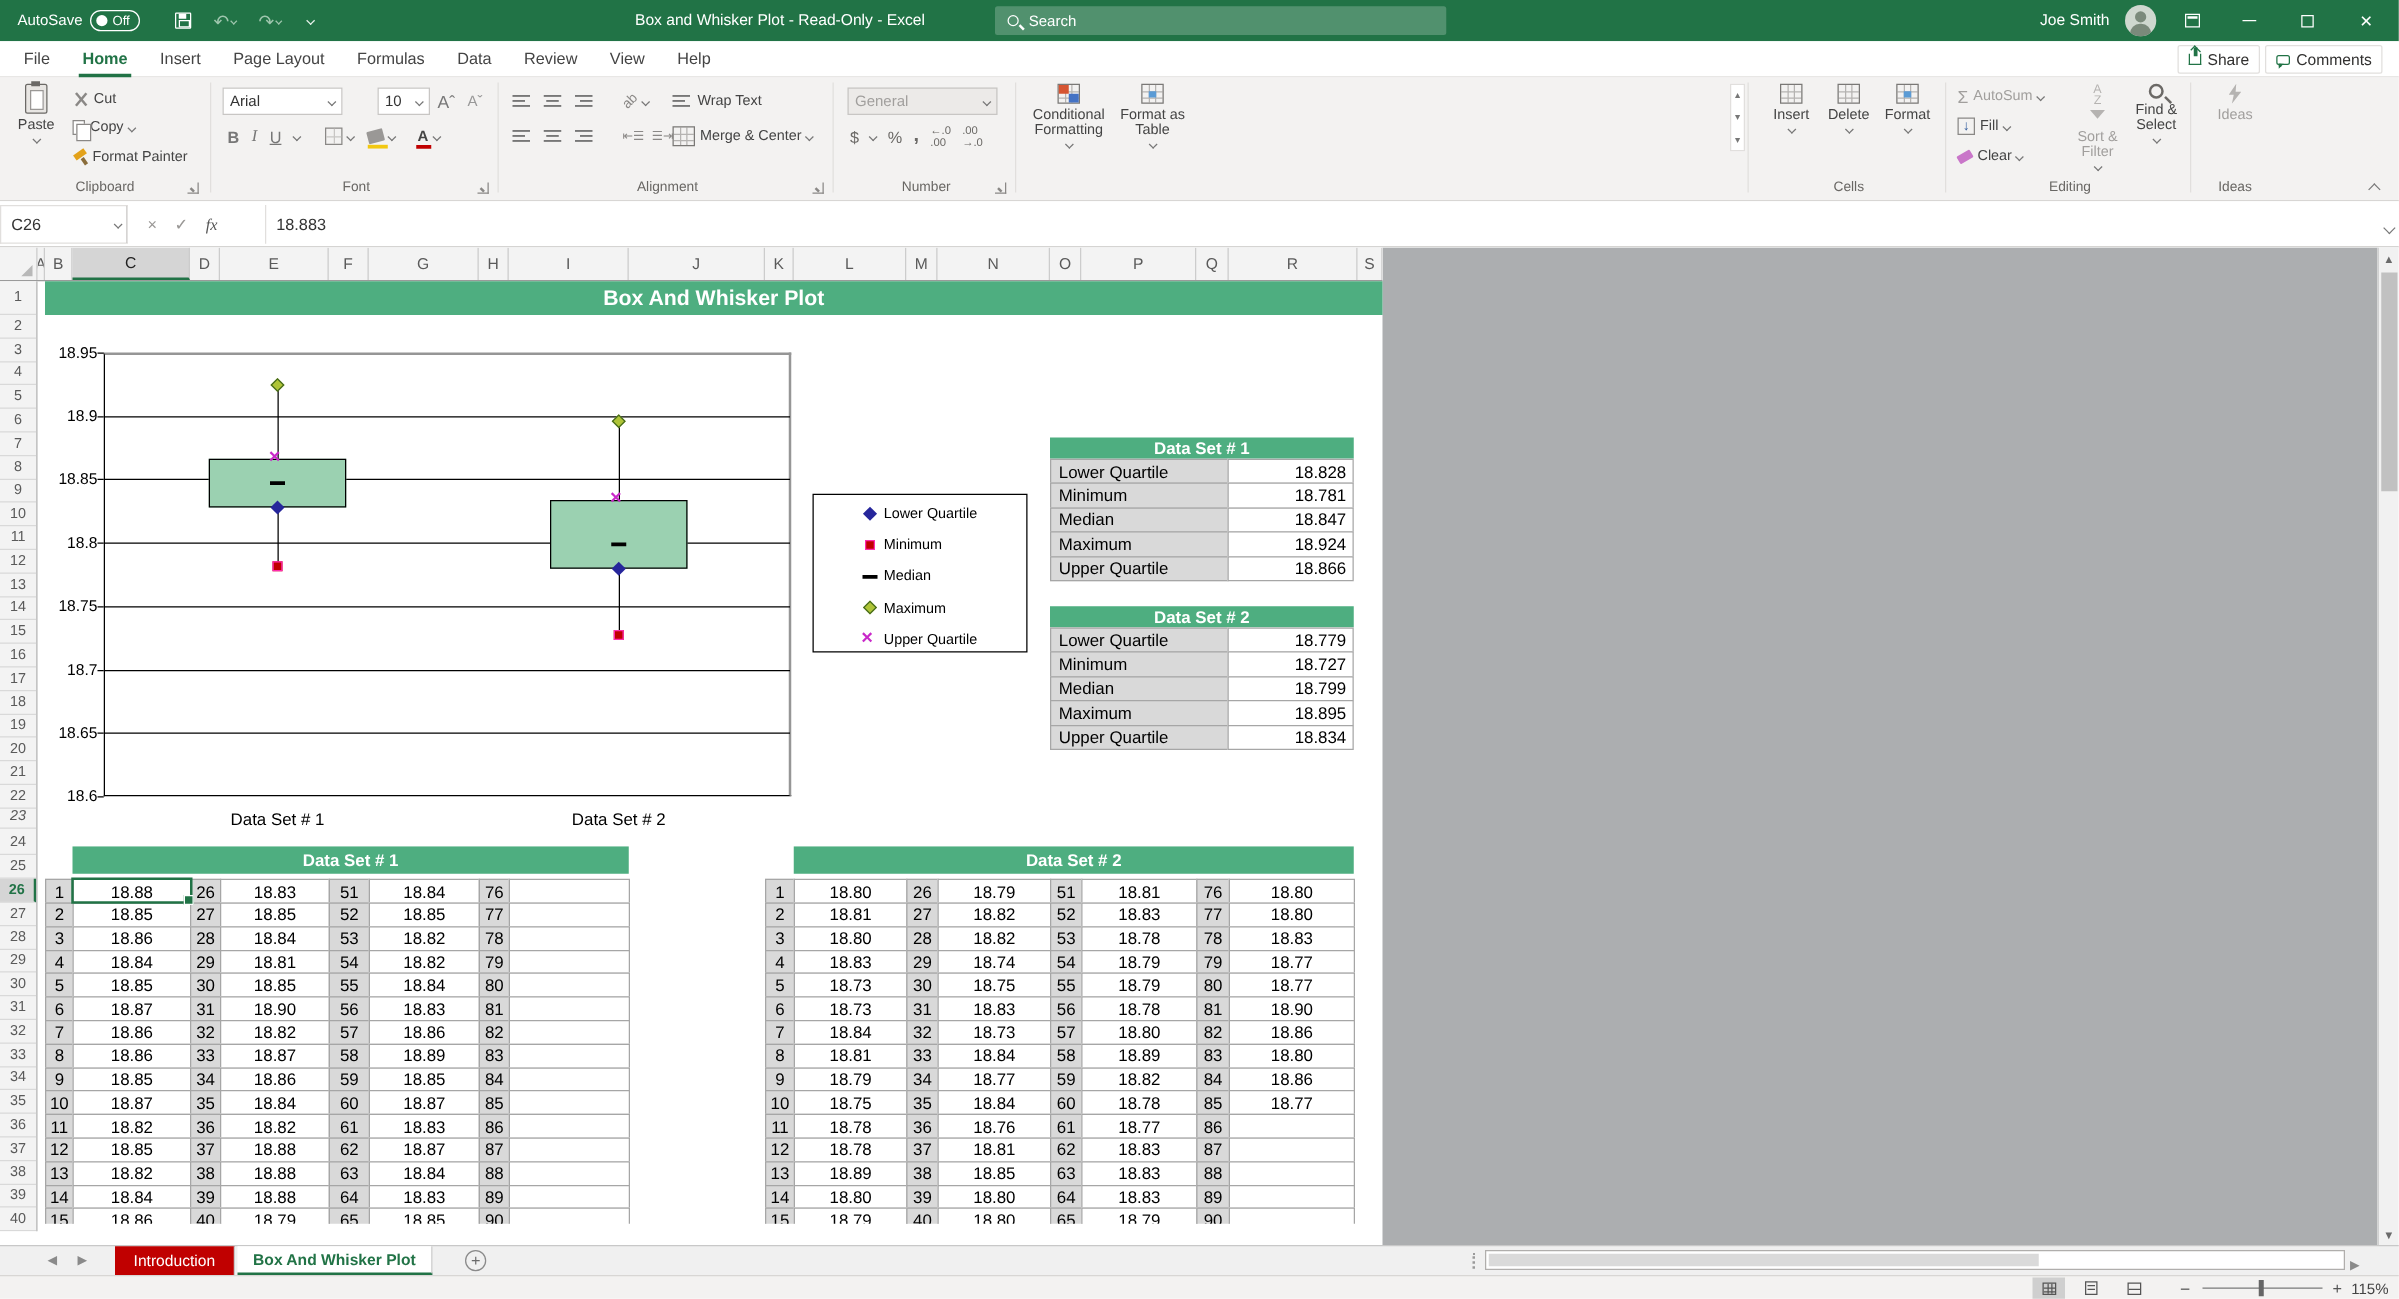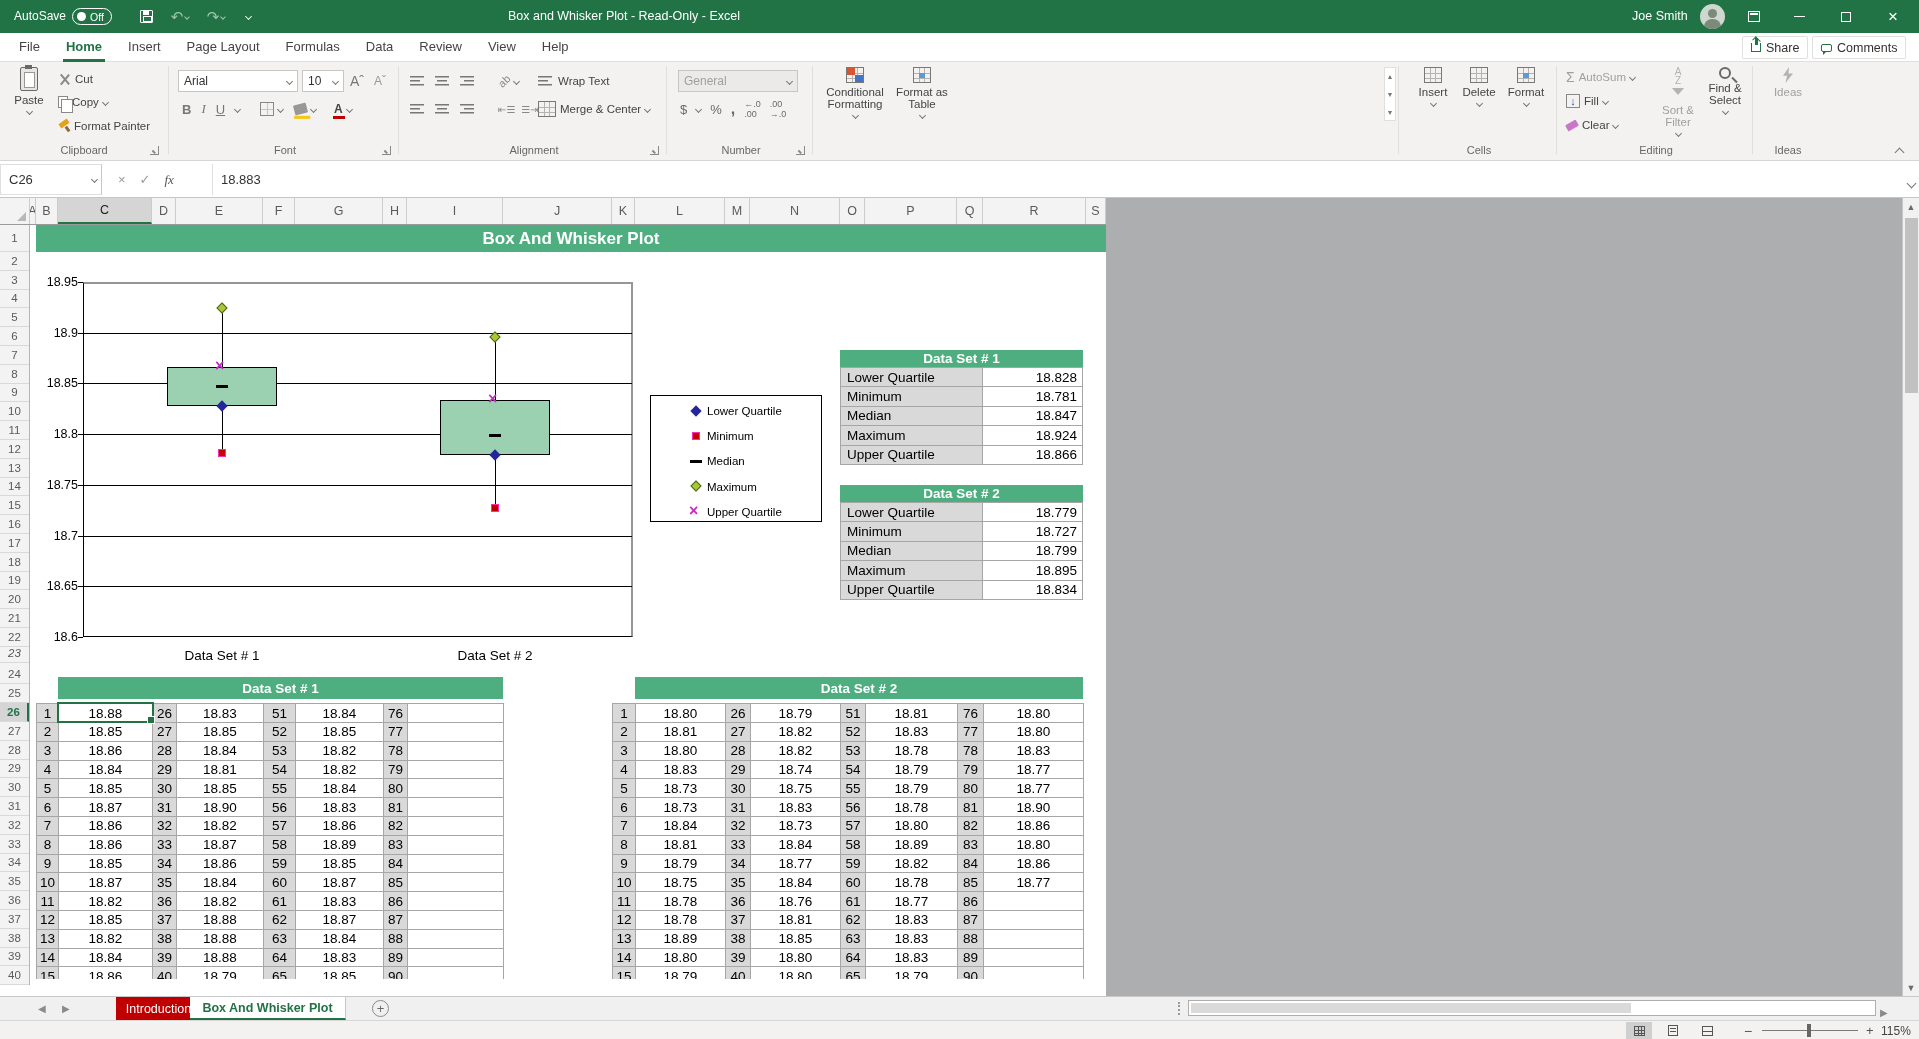--- a/index.html
+++ b/index.html
@@ -178,20 +178,24 @@
     </div>
     <div class="tb-ic" style="left:132px;width:28px">
         <span class="floppy"></span>
       </div>
     <div class="tb-ic" style="left:164px;width:32px;font-size:15px;color:#9fc6ae">↶<span class="chev" style="width:4px;height:4px;margin-left:2px"></span></div>
     <div class="tb-ic" style="left:200px;width:32px;font-size:15px;color:#9fc6ae">↷<span class="chev" style="width:4px;height:4px;margin-left:2px"></span></div>
     <div class="tb-ic" style="left:238px;width:20px">
         <span class="chev" style="width:5px;height:5px"></span>
       </div>
     <div class="txt abs" style="left:300px;width:440px;text-align:right;font-size:12.5px">Box and Whisker Plot  -  Read-Only  -  Excel</div>
+    <div id="searchbox">
+      <span class="mag"></span>
+      <span>Search</span>
+    </div>
     <div class="txt abs" style="left:1632px;font-size:12.5px">Joe Smith</div>
     <div id="avatar"></div>
     <div class="winbtn" style="left:1734px">
         <span class="ribopt"></span>
       </div>
     <div class="winbtn" style="left:1779px">
         <span style="display:block;width:11px;height:1.5px;background:#fff"></span>
       </div>
     <div class="winbtn" style="left:1826px">
         <span class="restore"></span>
@@ -243,21 +247,21 @@
       <div class="smrow" style="left:58px;top:55px">
           <span class="brush"></span>
           <span>Format Painter</span>
         </div>
       <div class="glabel">Clipboard</div>
       <div class="launcher" style="left:150px"></div>
     </div>
     <div class="rsep" style="left:168px"></div>
 
     <div class="rgroup" style="left:172px;width:226px">
-      <div class="combo" style="left:6px;top:8px;width:120px">
+      <div class="combo" style="left:6px;top:8px;width:96px">
           <span>Arial</span>
           <span class="cv"></span>
         </div>
       <div class="combo" style="left:130px;top:8px;width:42px">
           <span>10</span>
           <span class="cv"></span>
         </div>
       <div class="smrow" style="left:178px;top:10px;font-size:14px;color:#777">Aˆ</div>
       <div class="smrow" style="left:202px;top:10px;font-size:12px;color:#999">Aˇ</div>
       <div class="smrow" style="left:10px;top:38px;gap:10px">
@@ -845,21 +849,21 @@
       <div class="varr" style="top:0">▲</div>
       <div id="vthumb"></div>
       <div class="varr" style="top:781px">▼</div>
     </div>
   </div>
 
   <div id="tabbar">
     <div class="navarr" style="left:38px">◀</div>
     <div class="navarr" style="left:62px">▶</div>
     <div id="sheettabs">
-        <div class="sheettab red" style="left: 116px; width: 86px;">Introduction</div>
+        <div class="sheettab red" style="left: 92px; width: 96px;">Introduction</div>
         <div class="sheettab active" style="left: 190px; width: 156px;">Box And Whisker Plot</div>
       </div>
     <div id="addsheet" style="left: 372px;">+</div>
     <div class="abs" style="left:1178px;top:5px;height:13px;border-left:2px dotted #9a9a9a"></div>
     <div id="hscroll">
       <div id="hthumb"></div>
     </div>
     <div class="navarr" style="left:1880px;top:4px">▶</div>
   </div>
 

